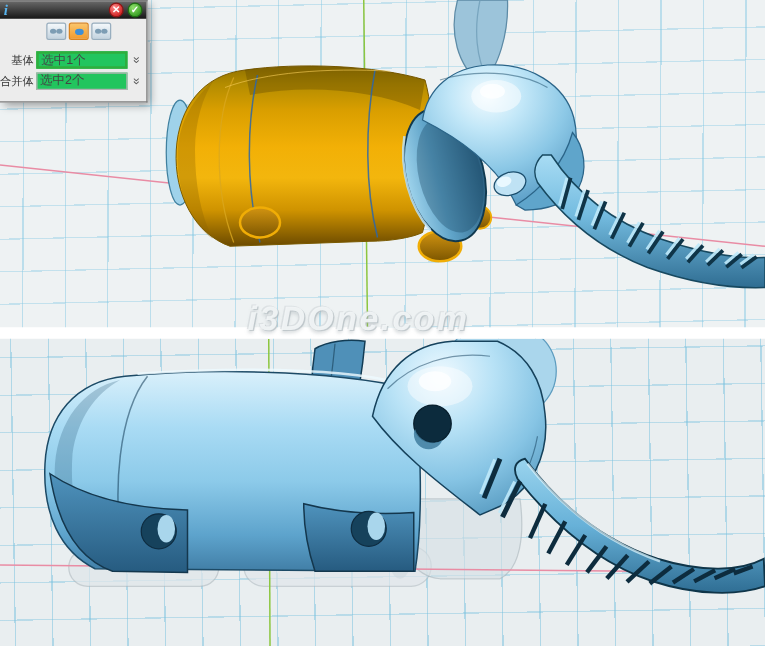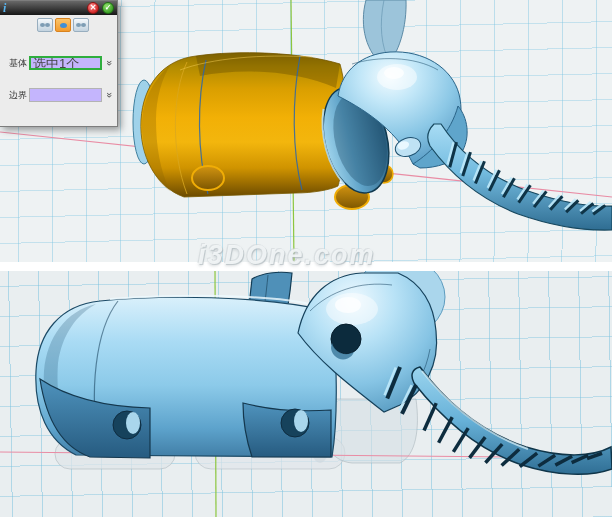--- a/index.html
+++ b/index.html
@@ -50,25 +50,25 @@
   .btn-confirm { background:radial-gradient(circle at 35% 30%, #8fe06a, #3fa32a 70%); border:1px solid #1f6e12; }
   .modes { display:flex; gap:2px; padding:3px 0 3px 37px; }
   .mode-btn { width:16px; height:14px; border:1px solid #98aebf; border-radius:2px;
     background:linear-gradient(#f4f8fb,#c3d3df); display:flex; align-items:center;
     justify-content:center; cursor:pointer; }
   .mode-btn.active { background:linear-gradient(#fcc express,#f29b2e); background:linear-gradient(#fbc56a,#f29b2e); border-color:#d9831f; }
   .pebble { width:5px; height:4px; border-radius:50%; background:#7d9db4;
     box-shadow:5px 0 0 #7d9db4; margin-right:5px; }
   .mode-btn.active .pebble { width:7px; height:5px; background:#3f8fd6; box-shadow:none; margin-right:0; }
   .rows { padding:3px 3px 6px 0; }
-  .row { display:flex; align-items:center; margin:18px 0; gap:2px; }
+  .row { display:flex; align-items:center; margin:3px 0; gap:2px; }
   .row-label { width:27px; flex:0 0 27px; font-size:9px; color:#333;
     overflow:hidden; white-space:nowrap; direction:rtl; }
-  .row-field { flex:1; height:14px; background:#c4b5fd; border:1px solid #b3b3b3;
-    font-size:13px; color:#444; line-height:12px; padding:0 2px; overflow:hidden; white-space:nowrap; }
+  .row-field { flex:1; height:14px; background:#22c55e; border:1px solid #b3b3b3;
+    font-size:10px; color:#444; line-height:12px; padding:0 2px; overflow:hidden; white-space:nowrap; }
   .row-field.highlight { border:2px solid #2fae3e; }
   .chevron { width:10px; flex:0 0 10px; display:flex; justify-content:center; }
   .chevron::before { content:"»"; display:inline-block; transform:rotate(90deg);
     font-size:10px; color:#555; line-height:10px; }
 </style>
 </head>
 <body>
 
 <div class="screen">
 
@@ -349,20 +349,20 @@
           <span class="pebble"></span>
         </div>
     </div>
     <div class="rows">
       <div class="row">
         <span class="row-label">基体</span>
         <span class="row-field highlight">选中1个</span>
         <span class="chevron"></span>
       </div>
       <div class="row">
-        <span class="row-label">边界</span>
-        <span class="row-field"></span>
+        <span class="row-label">合并体</span>
+        <span class="row-field">选中2个</span>
         <span class="chevron"></span>
       </div>
     </div>
   </div>
 
 </div>
 
 </body></html>

